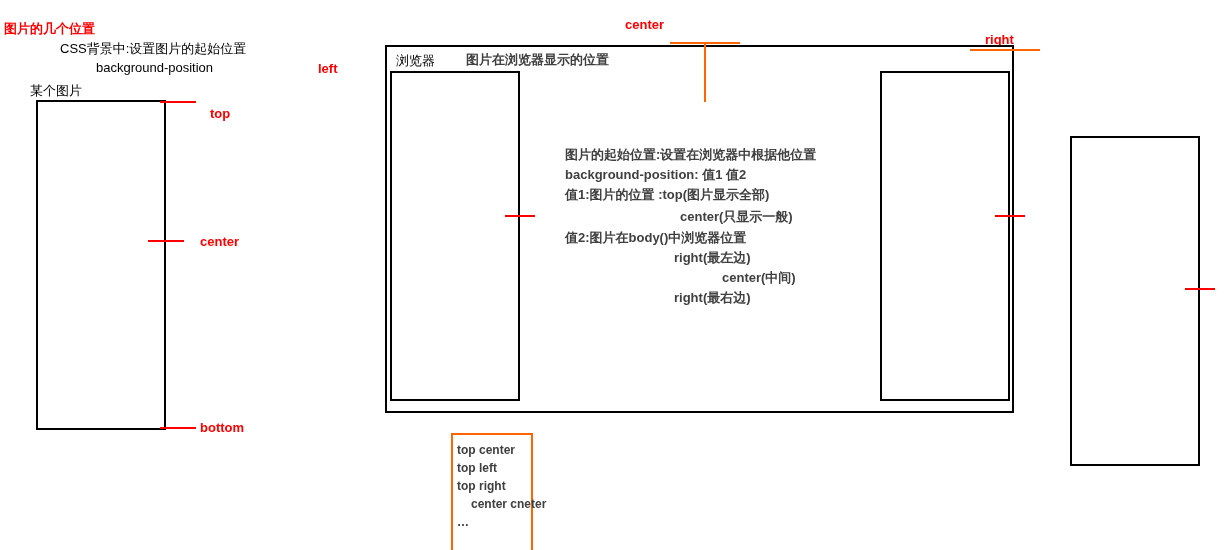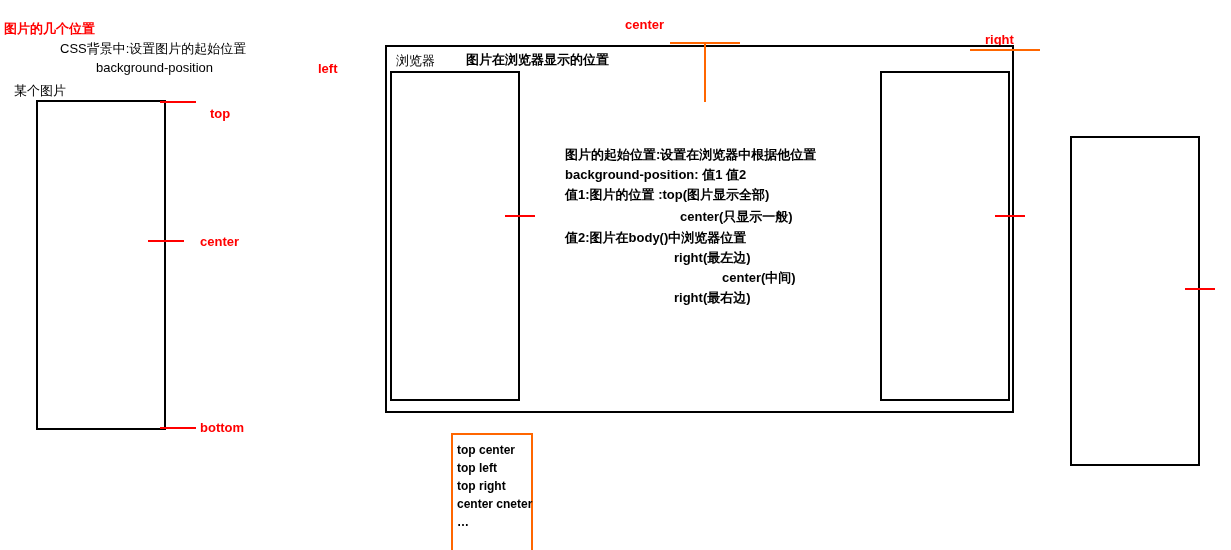--- a/index.html
+++ b/index.html
@@ -8,21 +8,21 @@
     width: 1231px;
     height: 550px;
     font-family: "Microsoft YaHei", Arial, sans-serif;
     background: #fff;
     position: relative;
     overflow: hidden;
   }
   .abs { position: absolute; }
   .red { color: #ff0000; font-weight: bold; font-size: 13px; }
   .black { color: #000; font-size: 13px; }
-  .orange { color: #000000; font-weight: bold; font-size: 13px; line-height: 1.5; }
+  .orange { color: #404040; font-weight: bold; font-size: 13px; line-height: 1.5; }
 
   
   .small-box {
     border: 2px solid #000;
     box-sizing: border-box;
   }
   
   .tick-r {
     height: 2px;
     background: #ff0000;
@@ -54,21 +54,21 @@
     padding: 6px 4px 2px 4px;
     box-sizing: border-box;
   }
 </style>
 </head>
 <body>
 
 <div class="abs red" style="left:4px; top:20px;">图片的几个位置</div>
 <div class="abs black" style="left:60px; top:40px;">CSS背景中:设置图片的起始位置</div>
 <div class="abs black" style="left:96px; top:60px;">background-position</div>
-<div class="abs black" style="left:14px; top:82px;">某个图片</div>
+<div class="abs black" style="left:30px; top:82px;">某个图片</div>
 
 <div class="abs small-box" style="left:36px; top:100px; width:130px; height:330px;"></div>
 
 <div class="abs tick-r" style="left:160px; top:101px; width:36px;"></div>
 <div class="abs tick-r" style="left:148px; top:240px; width:36px;"></div>
 <div class="abs tick-r" style="left:160px; top:427px; width:36px;"></div>
 
 <div class="abs red" style="left:210px; top:106px;">top</div>
 <div class="abs red" style="left:200px; top:234px;">center</div>
 <div class="abs red" style="left:200px; top:420px;">bottom</div>
@@ -102,15 +102,15 @@
 <div class="abs orange" style="left:674px; top:268px;margin-left:48px;">center(中间)</div>
 <div class="abs orange" style="left:674px; top:288px;">right(最右边)</div>
 
 <div class="abs inner-img" style="left:1070px; top:136px; width:130px; height:330px;"></div>
 <div class="abs tick-r" style="left:1185px; top:288px; width:30px;"></div>
 
 <div class="abs list-box" style="left:451px; top:433px; width:82px; height:138px;">
   <div class="orange" style="font-size:12px;">top  center</div>
   <div class="orange" style="font-size:12px;">top left</div>
   <div class="orange" style="font-size:12px;">top right</div>
-  <div class="orange" style="font-size:12px; white-space:nowrap;">center cneter</div>
+  <div class="orange" style="font-size:12px; white-space:nowrap;margin-left:14px;">center cneter</div>
   <div class="orange" style="font-size:12px;">…</div>
 </div>
 
 </body></html>

